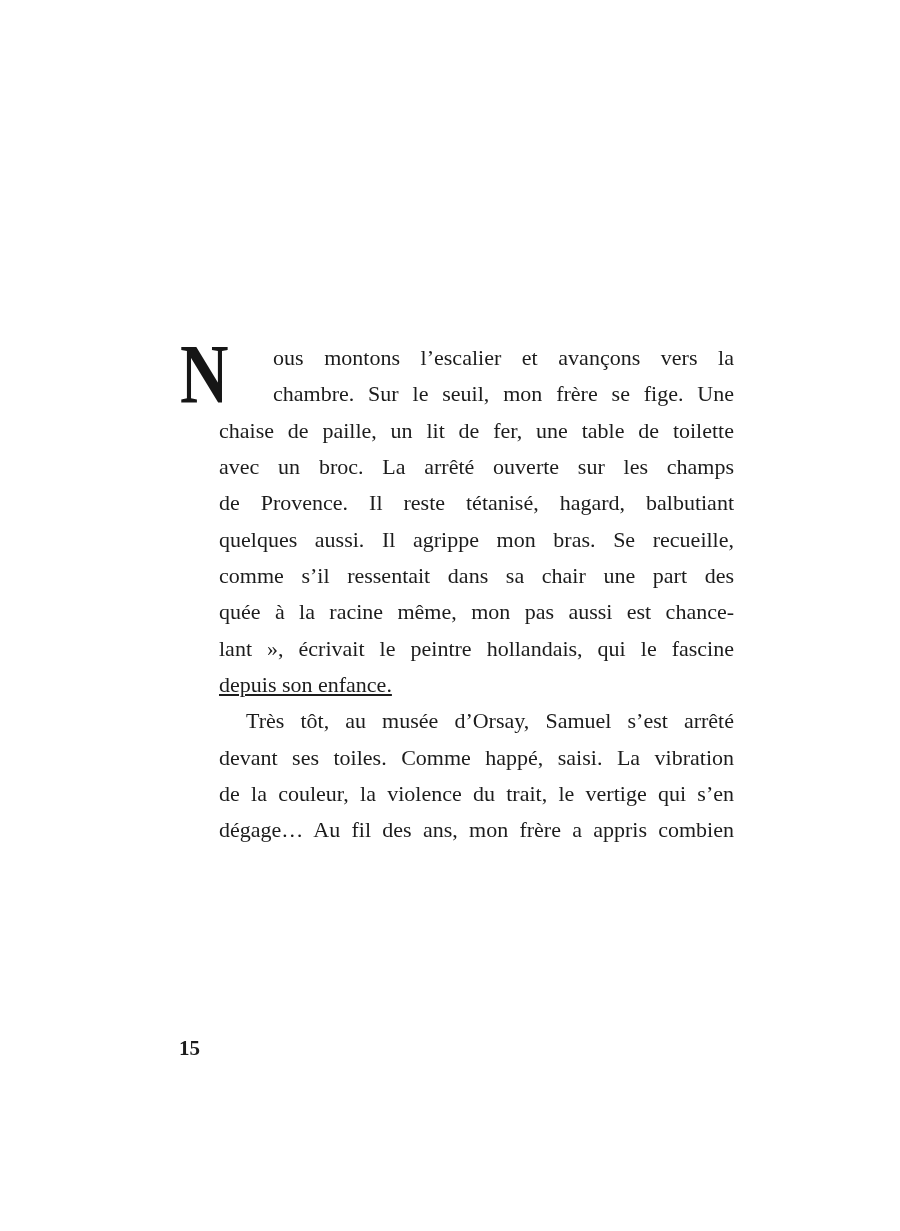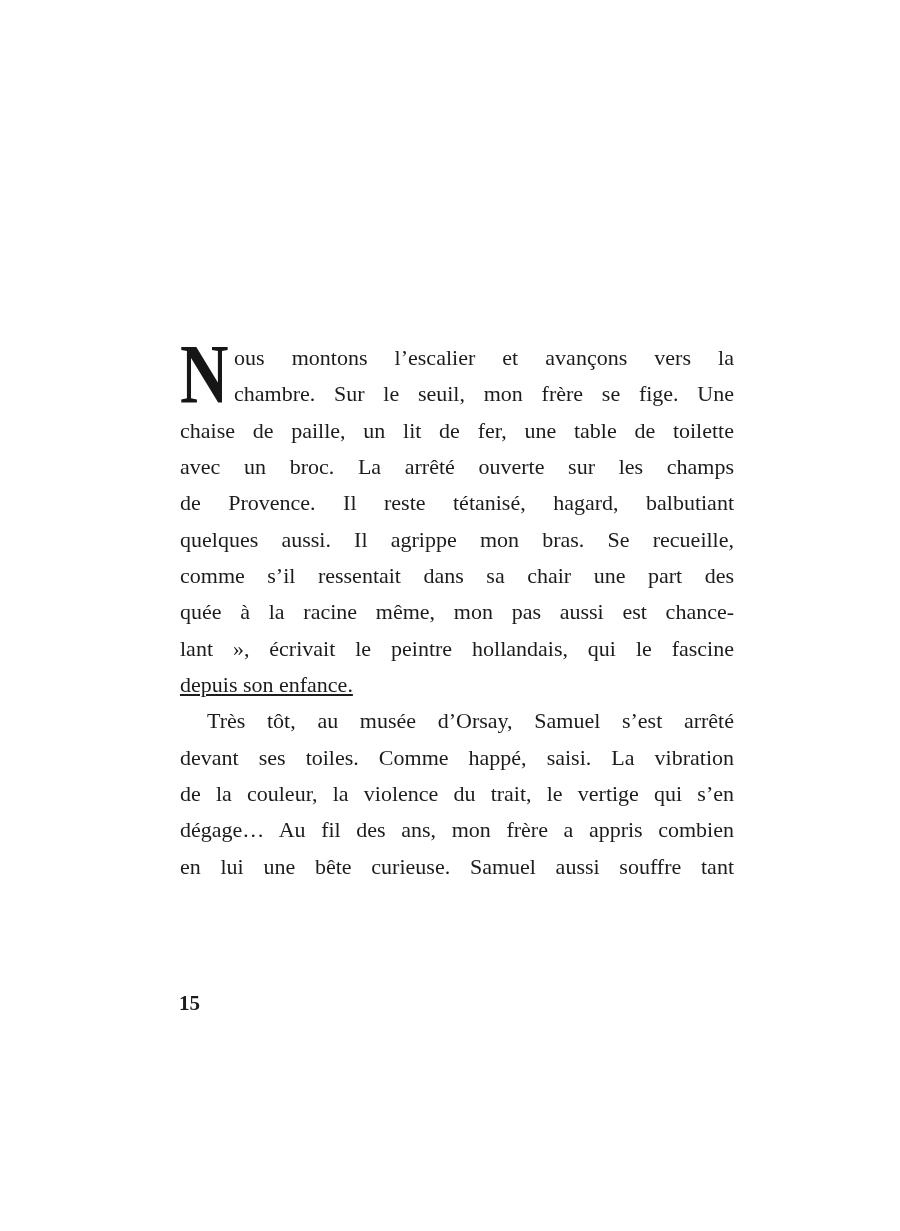--- a/index.html
+++ b/index.html
@@ -22,20 +22,21 @@
     width: 554px;
   }
 
   .line {
     font-size: 22px;
     line-height: 36.33px;
     text-align: justify;
     text-align-last: justify;
     white-space: normal;
     overflow: visible;
+    margin-left: 39px;
   }
 
   
   .line.pad-cap { padding-left: 54px; }
 
   
   .line.para-end { text-align-last: left; text-decoration: underline; }
 
   
   .line.indent { text-indent: 27px; }
@@ -49,21 +50,21 @@
     line-height: 1;
     color: #161616;
     transform: scaleX(0.80);
     transform-origin: left top;
     letter-spacing: 0;
   }
 
   .page-number {
     position: absolute;
     left: 179px;
-    top: 988px;
+    top: 1033px;
     font-size: 21px;
     line-height: 30px;
     font-weight: bold;
     color: #1c1c1c;
   }
 </style>
 </head>
 <body>
 
 <div class="page">
@@ -82,19 +83,18 @@
       <div class="line">quée à la racine même, mon pas aussi est chance-</div>
       <div class="line">lant », écrivait le peintre hollandais, qui le fascine</div>
       <div class="line para-end">depuis son enfance.</div>
     </div>
 
     <div class="paragraph">
       <div class="line indent">Très tôt, au musée d’Orsay, Samuel s’est arrêté</div>
       <div class="line">devant ses toiles. Comme happé, saisi. La vibration</div>
       <div class="line">de la couleur, la violence du trait, le vertige qui s’en</div>
       <div class="line">dégage… Au fil des ans, mon frère a appris combien</div>
-      <div class="line">en lui une bête curieuse. Samuel aussi souffre tant</div>
     </div>
 
   </div>
 
   <div class="page-number">15</div>
 </div>
 
 </body></html>

